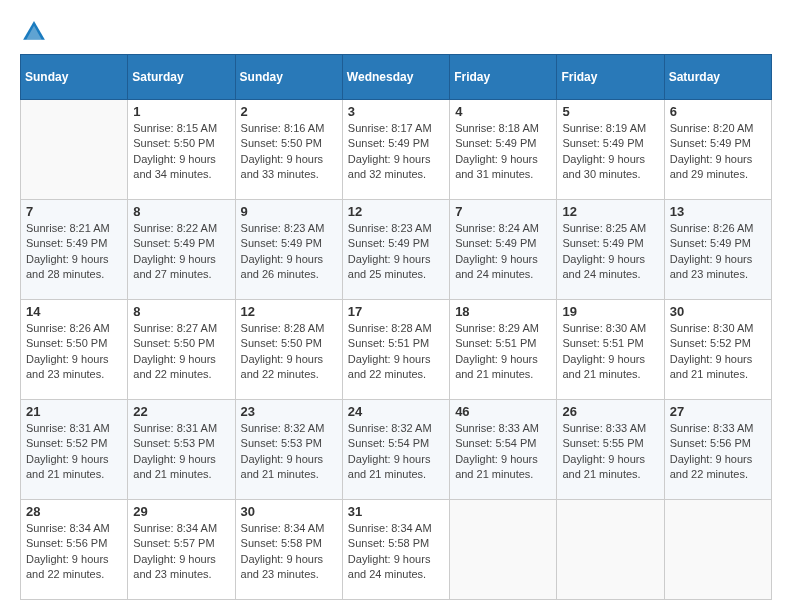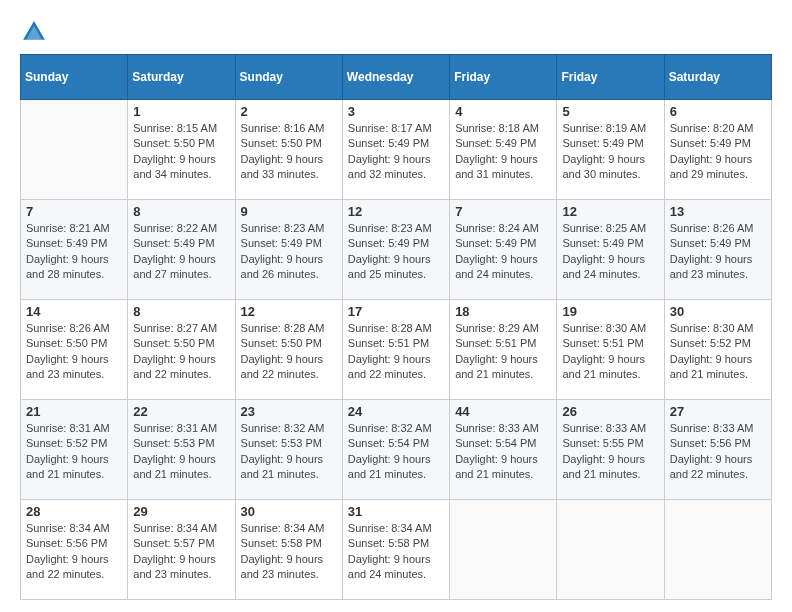--- a/index.html
+++ b/index.html
@@ -237,21 +237,21 @@
           </td>
           <td>
             <span class="day-num">23</span>
             <div class="cell-info">Sunrise: 8:32 AM<br>Sunset: 5:53 PM<br>Daylight: 9 hours and 21 minutes.</div>
           </td>
           <td>
             <span class="day-num">24</span>
             <div class="cell-info">Sunrise: 8:32 AM<br>Sunset: 5:54 PM<br>Daylight: 9 hours and 21 minutes.</div>
           </td>
           <td>
-            <span class="day-num">44</span>
+            <span class="day-num">46</span>
             <div class="cell-info">Sunrise: 8:33 AM<br>Sunset: 5:54 PM<br>Daylight: 9 hours and 21 minutes.</div>
           </td>
           <td>
             <span class="day-num">26</span>
             <div class="cell-info">Sunrise: 8:33 AM<br>Sunset: 5:55 PM<br>Daylight: 9 hours and 21 minutes.</div>
           </td>
           <td>
             <span class="day-num">27</span>
             <div class="cell-info">Sunrise: 8:33 AM<br>Sunset: 5:56 PM<br>Daylight: 9 hours and 22 minutes.</div>
           </td>

